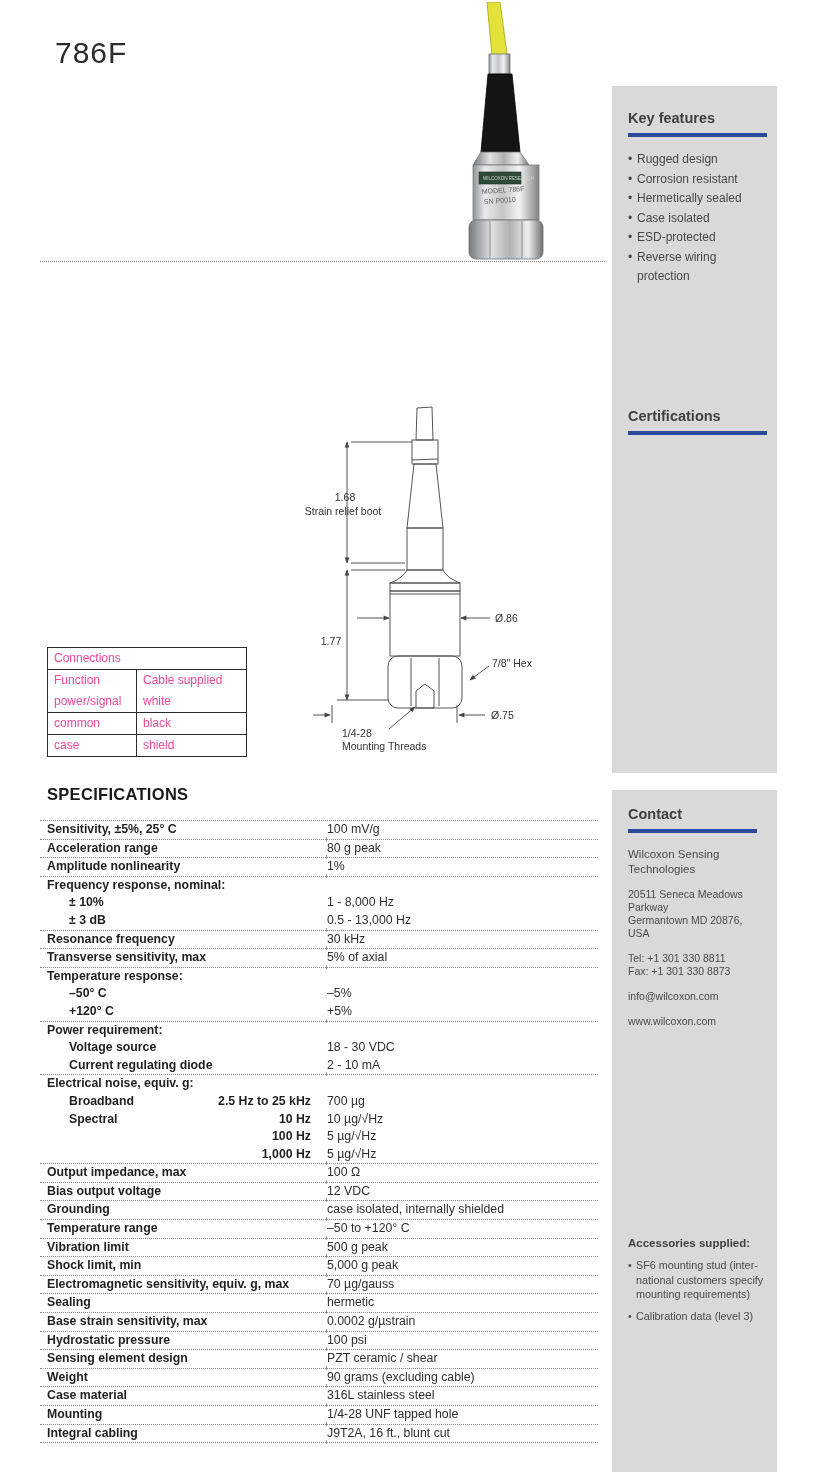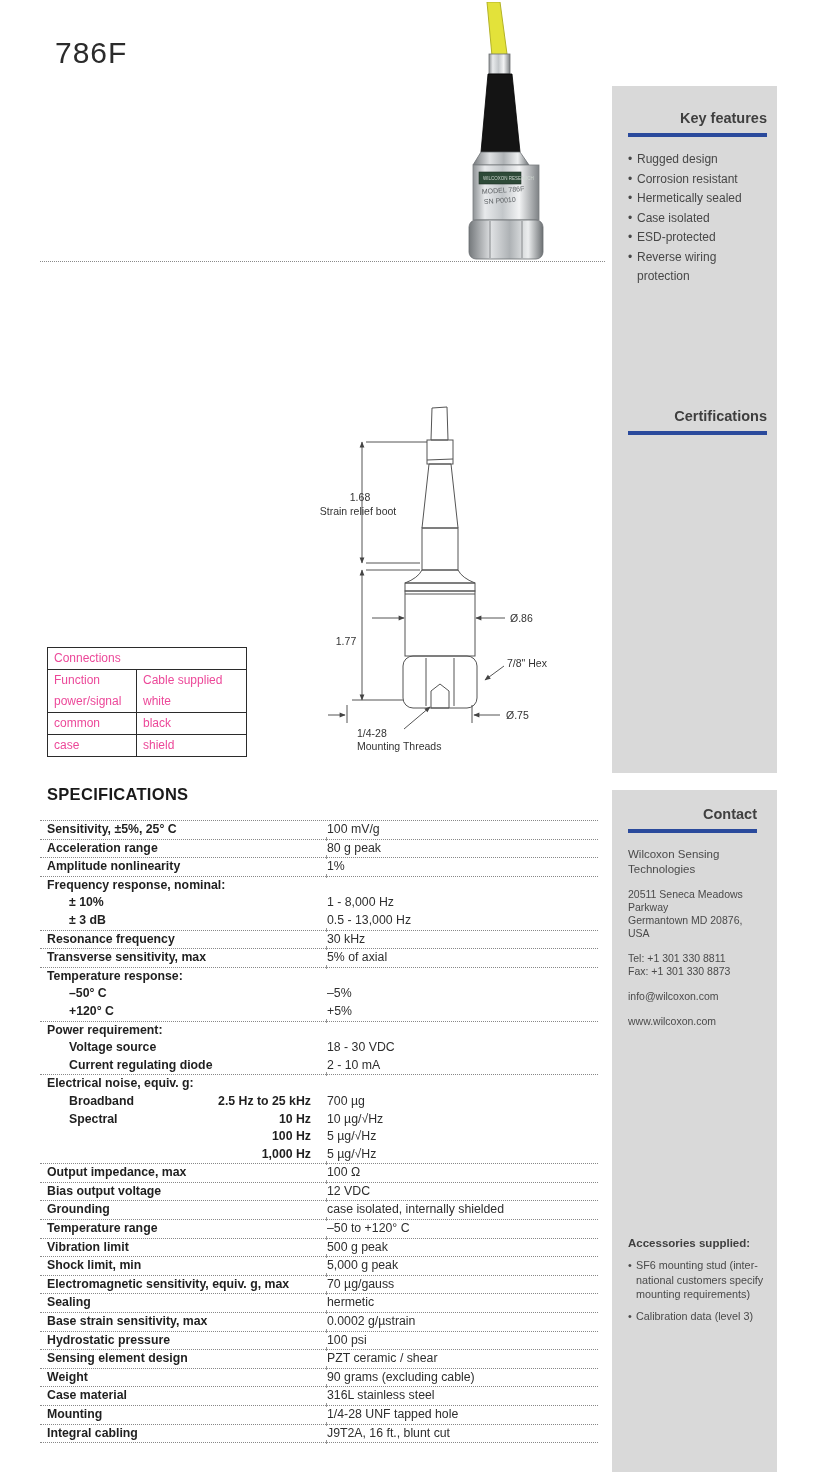--- a/index.html
+++ b/index.html
@@ -10,21 +10,21 @@
   .model-title{position:absolute;left:55px;top:36px;font-size:30px;letter-spacing:1px;color:#2b2b2b;}
 
   
   .photo{position:absolute;left:428px;top:2px;width:150px;height:258px;}
   .dotline-top{position:absolute;left:40px;top:261px;width:565px;border-top:1.5px dotted #8a8a8a;}
 
   
   .side-block{position:absolute;left:612px;width:165px;background:#d9d9d9;box-sizing:border-box;}
   .side-1{top:86px;height:687px;padding:24px 10px 0 16px;}
   .side-2{top:790px;height:682px;padding:16px 20px 0 16px;}
-  .side-head{font-size:14.5px;font-weight:bold;color:#3f3f3f;text-align:right;}
+  .side-head{font-size:14.5px;font-weight:bold;color:#3f3f3f;}
   .blue-bar{height:4px;background:#2a4a9c;margin:7px 0 13px 0;}
   .kf-list{margin-top:1px;}
   .kf-item{position:relative;padding-left:9px;font-size:12px;line-height:19.5px;color:#474747;}
   .kf-item::before{content:"\2022";position:absolute;left:0;color:#474747;}
   .cert-block{position:absolute;left:16px;right:10px;top:322px;}
 
   .contact-company{margin-top:14px;font-size:11.5px;line-height:14.5px;color:#4a4a4a;width:110px;}
   .contact-group{margin-top:12px;font-size:10.5px;line-height:13px;color:#4a4a4a;}
   .acc-block{position:absolute;left:16px;right:8px;top:447px;}
   .acc-head{font-size:11.5px;font-weight:bold;color:#3f3f3f;}
@@ -36,21 +36,21 @@
   .conn-table{position:absolute;left:47px;top:647px;width:200px;border:1.4px solid #2b2b2b;
               font-size:12px;color:#ec4899;box-sizing:border-box;background:#fff;}
   .conn-row{display:flex;border-top:1px solid #2b2b2b;}
   .conn-row:first-child{border-top:none;}
   .conn-cell{padding:3px 0 3px 6px;height:15px;line-height:15px;}
   .conn-c1{width:82px;border-right:1px solid #2b2b2b;}
   .conn-c2{flex:1;}
   .conn-title-row .conn-cell{border-right:none;width:auto;}
 
   
-  .drawing{position:absolute;left:300px;top:405px;width:300px;height:360px;text-decoration:underline;}
+  .drawing{position:absolute;left:285px;top:405px;width:300px;height:360px;text-decoration:underline;}
   .drawing svg{display:block;}
   .dwg-text{font-family:"Liberation Sans","DejaVu Sans",sans-serif;font-size:10.5px;fill:#333;}
 
   
   .spec-head{position:absolute;left:47px;top:785px;font-size:16.5px;font-weight:bold;
              letter-spacing:0.3px;color:#1a1a1a;}
   .spec-table{position:absolute;left:40px;top:820px;width:558px;border-top:1px dotted #888;}
   .spec-line{position:relative;display:flex;line-height:17.6px;font-size:12.3px;}
   .spec-line.end{border-bottom:1px dotted #888;}
   .spec-line.end::after{content:"";position:absolute;left:286px;bottom:-2px;width:1px;height:4px;background:#999;}

